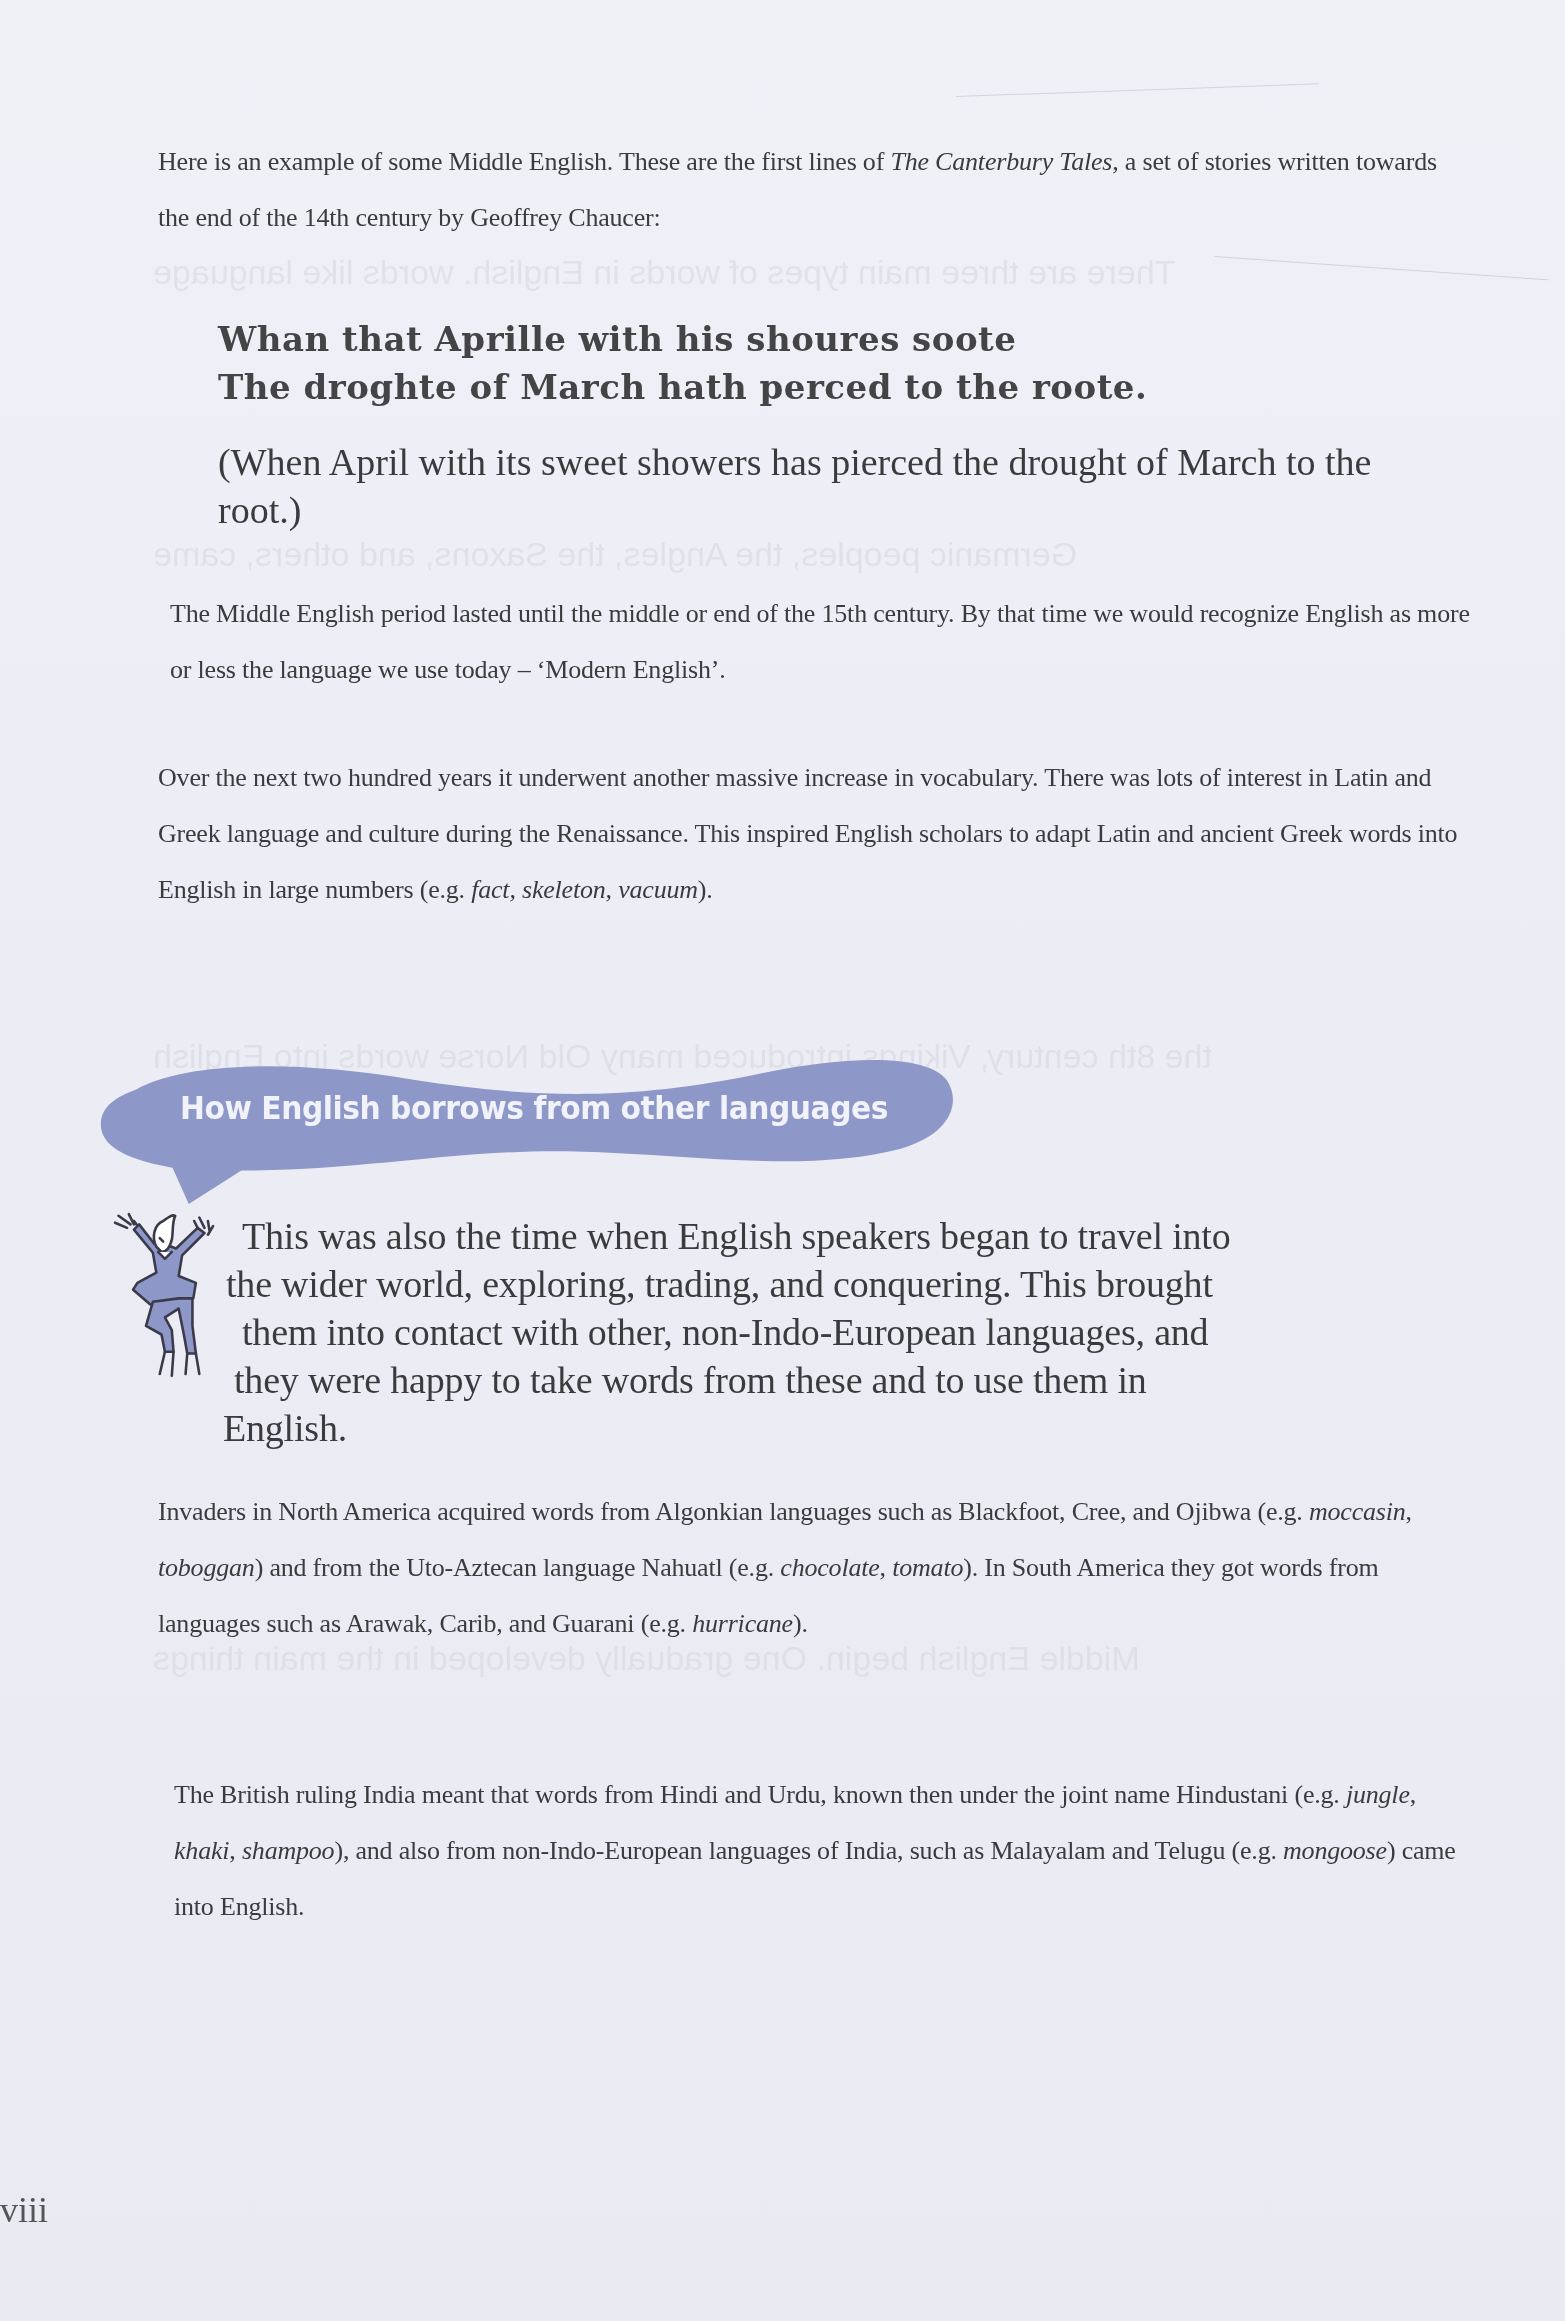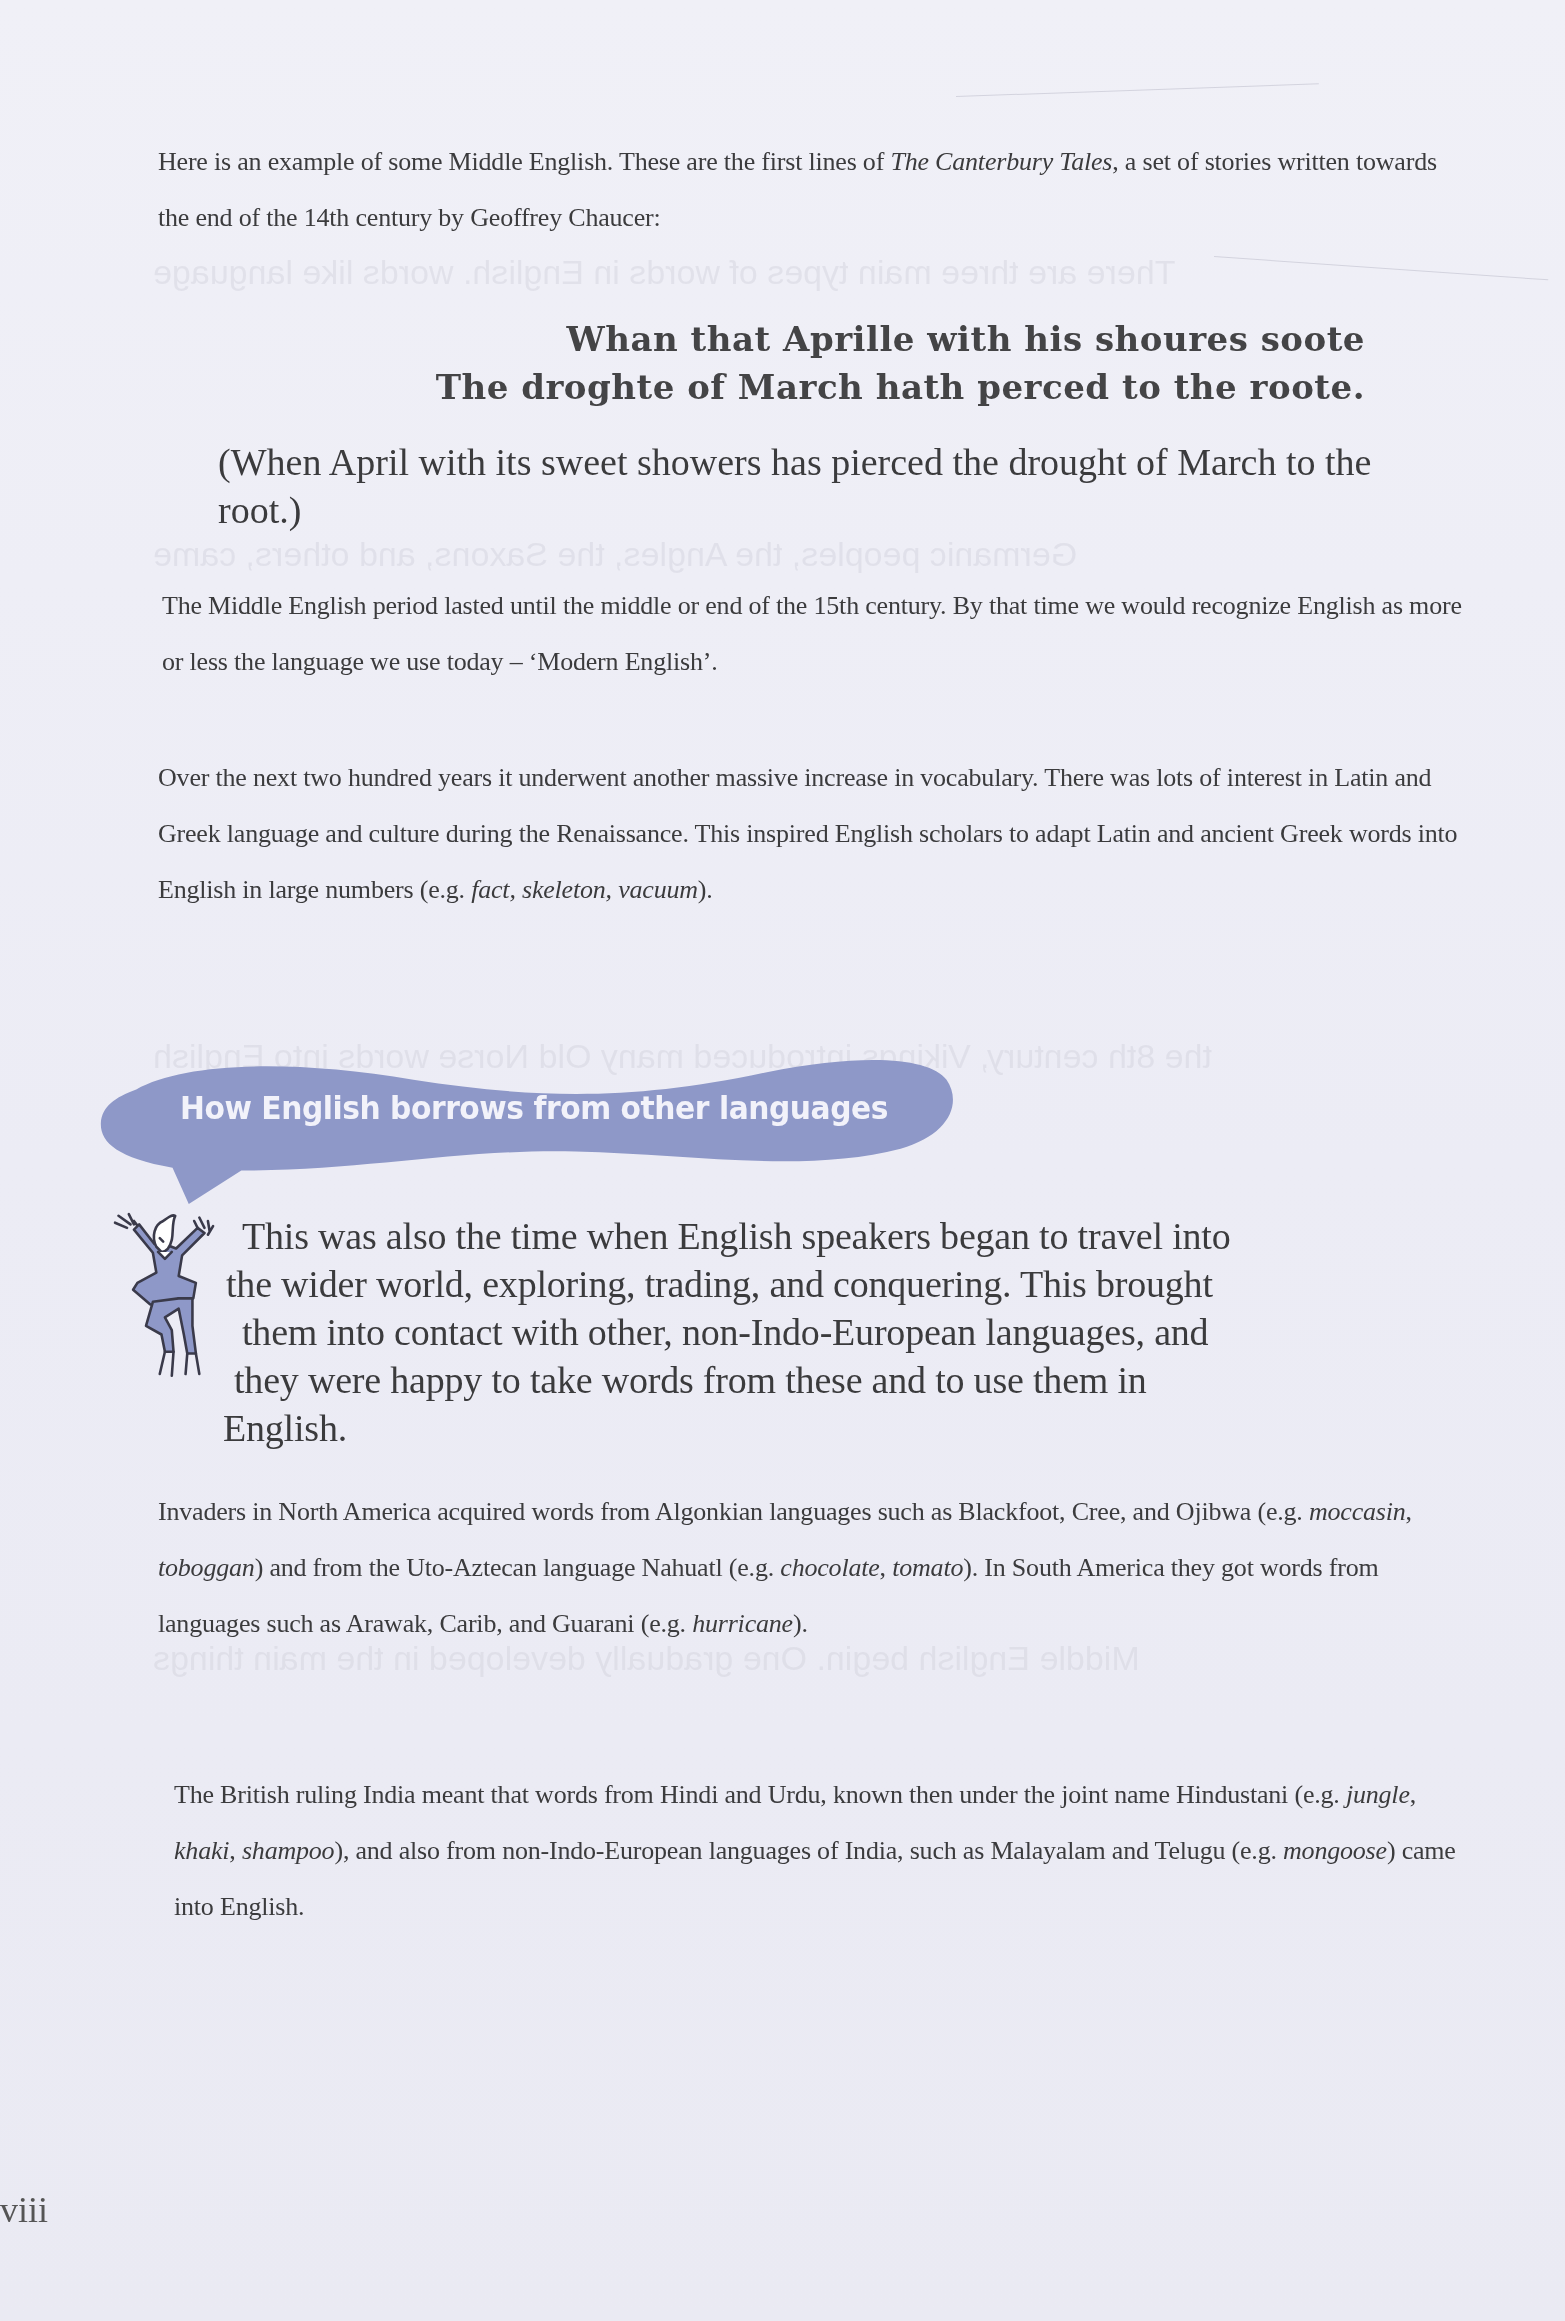--- a/index.html
+++ b/index.html
@@ -44,21 +44,20 @@
     .verse {
       position: absolute;
       left: 218px;
       width: 1147px;
       font-family: "DejaVu Serif", serif;
       font-weight: bold;
       font-size: 34px;
       line-height: 48px;
       color: #444446;
       letter-spacing: 0.5px;
-      text-align: right;
     }
     .translation {
       position: absolute;
       left: 218px;
       width: 1243px;
       font-size: 38px;
       line-height: 48px;
     }
     .bubble {
       position: absolute;
@@ -128,21 +127,21 @@
 
   <p class="para" style="top:134px; margin:0;"><span>Here is an example of some Middle English. These are the first lines of </span><i>The Canterbury Tales</i><span>, a set of stories written towards the end of the 14th century by Geoffrey Chaucer:</span></p>
 
   <div class="verse" style="top:315px;">
     <div>Whan that Aprille with his shoures soote</div>
     <div>The droghte of March hath perced to the roote.</div>
   </div>
 
   <p class="translation" style="top:438px; margin:0;">(When April with its sweet showers has pierced the drought of March to the root.)</p>
 
-  <p class="para" style="top:574px; margin:4px;">The Middle English period lasted until the middle or end of the 15th century. By that time we would recognize English as more or less the language we use today – ‘Modern English’.</p>
+  <p class="para" style="top:574px; margin:12px;">The Middle English period lasted until the middle or end of the 15th century. By that time we would recognize English as more or less the language we use today – ‘Modern English’.</p>
 
   <p class="para" style="top:750px; margin:0;"><span>Over the next two hundred years it underwent another massive increase in vocabulary. There was lots of interest in Latin and Greek language and culture during the Renaissance. This inspired English scholars to adapt Latin and ancient Greek words into English in large numbers (e.g. </span><i>fact, skeleton, vacuum</i><span>).</span></p>
 
   <div class="bubble">
     <svg width="860" height="158" viewBox="0 0 900 165">
       <path d="M 40 40
                C 90 12, 200 8, 330 30
                C 460 50, 560 52, 700 22
                C 800 2, 870 6, 888 30
                C 905 55, 890 88, 840 102

